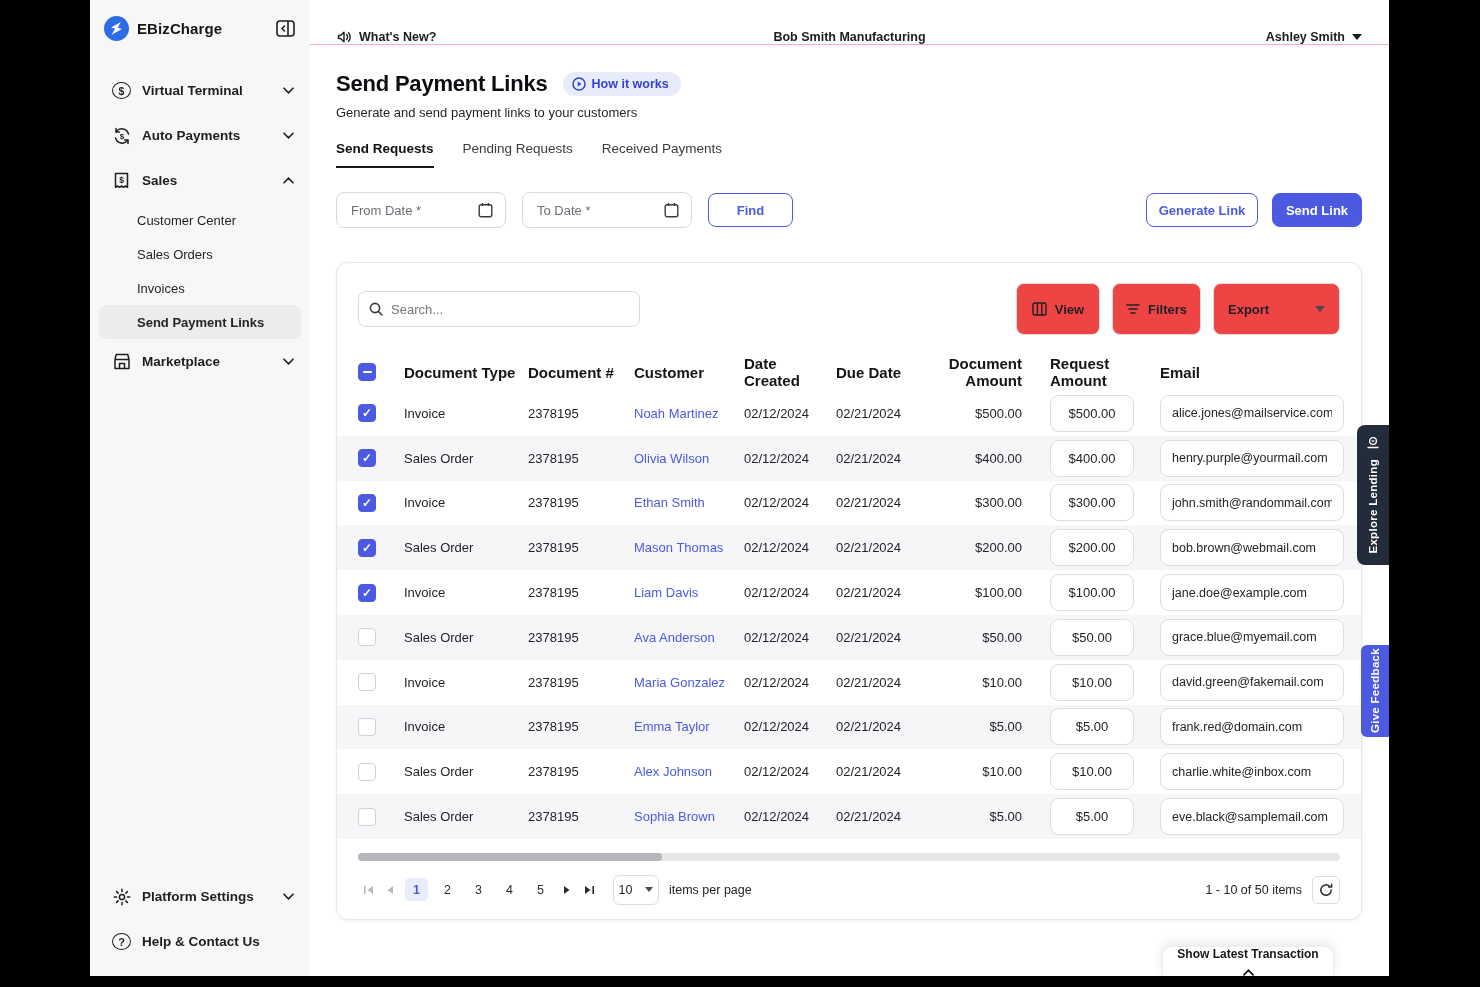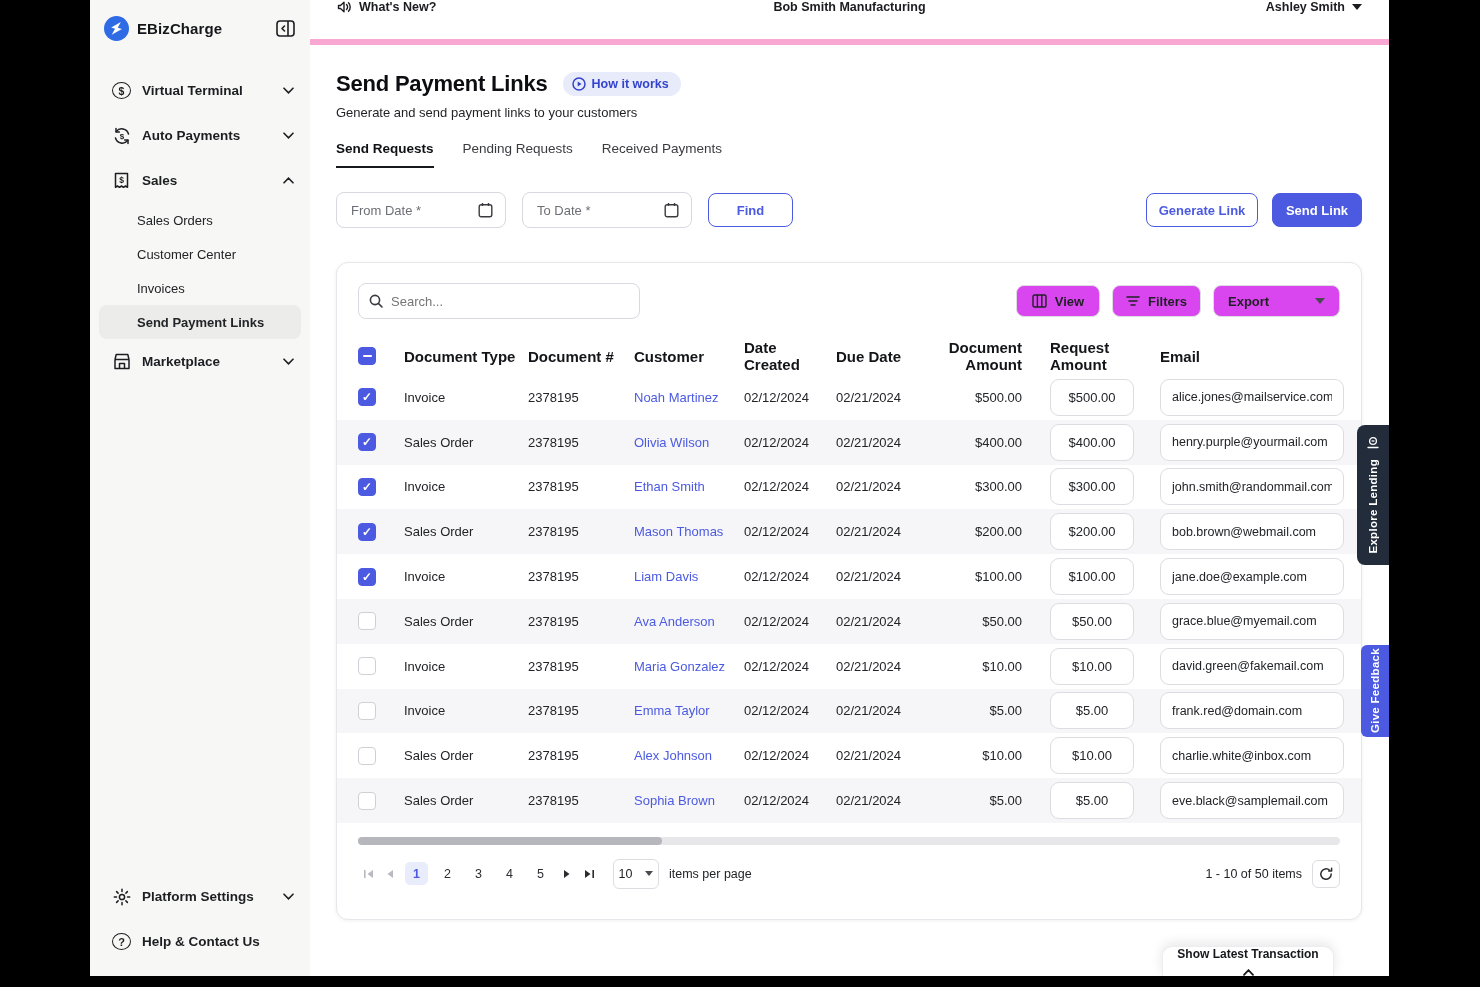--- a/index.html
+++ b/index.html
@@ -28,21 +28,21 @@
   .sub-item.active { background:#ececea; font-weight:600; }
   .sidebar-bottom { margin-top:auto; padding-bottom:12px; }
 
   .dollar-badge { width:17px; height:17px; border:1.4px solid #1d1e22; border-radius:50%;
     font-size:10.5px; font-weight:700; display:flex; align-items:center; justify-content:center; }
   .q-badge { width:17px; height:17px; border:1.4px solid #1d1e22; border-radius:50%;
     font-size:11px; font-weight:700; display:flex; align-items:center; justify-content:center; }
 
   
   .topbar { position:absolute; left:220px; right:0; top:0; height:45px; background:#fff;
-    border-bottom:6px solid #f9a8d4; display:flex; align-items:flex-start; padding:0 27px; }
+    border-bottom:1px solid #f9a8d4; display:flex; align-items:flex-end; padding:0 27px; }
   .whats-new { display:flex; align-items:center; gap:7px; font-size:12.5px; font-weight:600;
     color:#1b1c20; cursor:pointer; }
   .company { position:absolute; left:0; right:0; text-align:center; font-size:12.5px;
     font-weight:600; color:#1b1c20; pointer-events:none; }
   .user-menu { margin-left:auto; display:flex; align-items:center; gap:7px; font-size:12.5px;
     font-weight:600; color:#1b1c20; cursor:pointer; position:relative; z-index:2; }
 
   
   .content { position:absolute; left:220px; right:0; top:45px; bottom:0; background:#fff; }
   .page-head { padding:26px 27px 0 26px; }
@@ -69,21 +69,21 @@
   .send-btn { width:90px; margin-left:14px; }
 
   
   .card { margin:34px 27px 0 26px; height:658px; border:1px solid #e6e7ea; border-radius:12px;
     background:#fff; box-shadow:0 1px 4px rgba(20,20,30,.06); overflow:hidden; }
   .card-toolbar { display:flex; align-items:center; padding:20px 21px 18px 21px; }
   .search-box { width:282px; height:36px; border:1px solid #d8d9de; border-radius:8px;
     display:flex; align-items:center; padding:0 10px; }
   .search-box input { border:none; outline:none; font-size:13px; color:#33343a; width:100%;
     margin-left:8px; font-family:inherit; background:transparent; }
-  .tool-btn { height:32px; border:1px solid #dcdde1; border-radius:8px; background:#d946ef;
+  .tool-btn { height:52px; border:1px solid #dcdde1; border-radius:8px; background:#ef4444;
     display:flex; align-items:center; justify-content:center; gap:8px; font-size:13px;
     font-weight:600; color:#1f2024; cursor:pointer; }
   .view-btn { width:84px; margin-left:auto; }
   .filters-btn { width:89px; margin-left:12px; }
   .export-btn { width:127px; margin-left:12px; justify-content:space-between; padding:0 14px; }
 
   .tgrid { display:grid; grid-template-columns:46px 124px 106px 110px 92px 88px 112px 112px 1fr;
     align-items:center; padding:0 21px; }
   .thead { height:38px; font-size:15px; font-weight:700; color:#141519; }
   .trow { height:44.8px; font-size:13px; color:#232428; }
@@ -198,24 +198,24 @@
         </span>
         <span class="lbl">Sales</span>
         <span class="chev">
           <svg width="11" height="7" viewBox="0 0 11 7" fill="none" stroke="#1d1e22" stroke-width="1.6" stroke-linecap="round">
               <path d="M1 5.8 5.5 1.2 10 5.8"></path>
             </svg>
         </span>
       </div>
 
       <div class="sub-item">
+        <span>Customer Center</span>
+      </div>
+      <div class="sub-item">
         <span>Sales Orders</span>
-      </div>
-      <div class="sub-item">
-        <span>Customer Center</span>
       </div>
       <div class="sub-item">
         <span>Invoices</span>
       </div>
       <div class="sub-item active">
         <span>Send Payment Links</span>
       </div>
 
       <div class="nav-item">
         <span class="ico">

